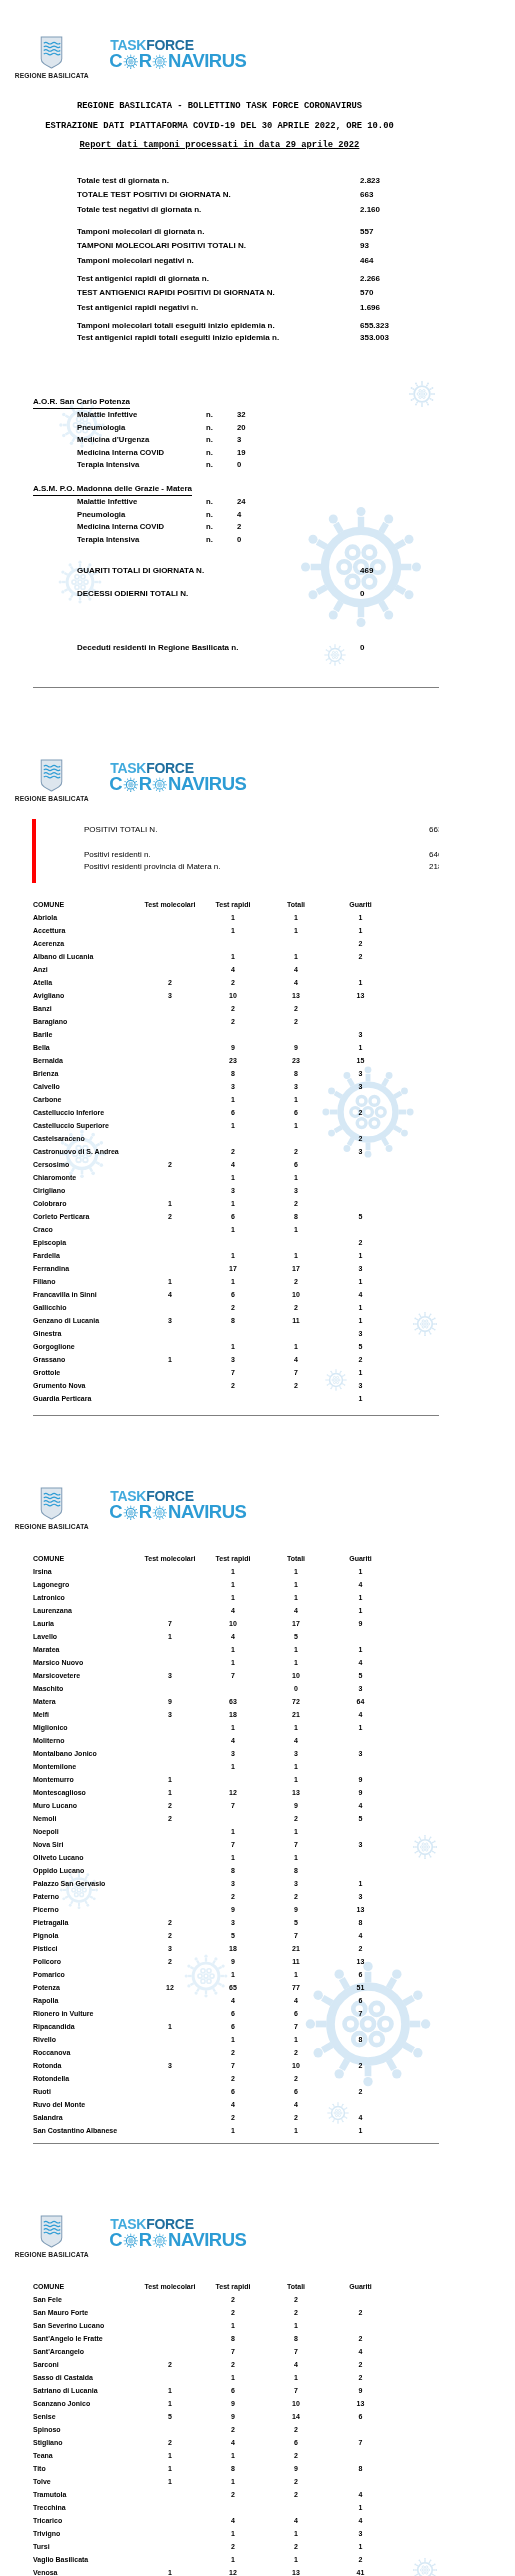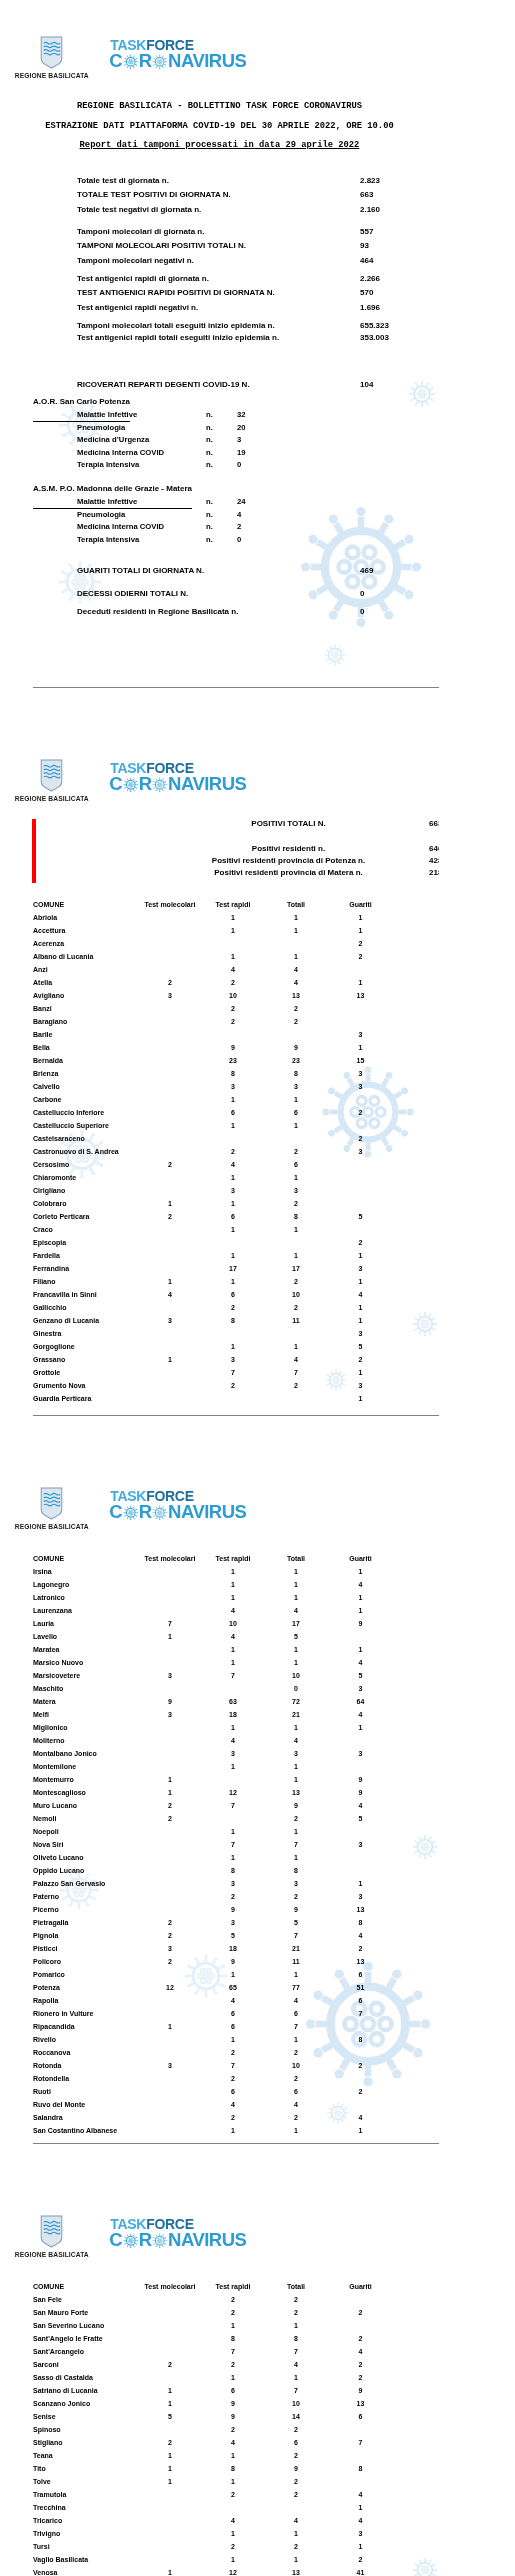--- a/index.html
+++ b/index.html
@@ -21,23 +21,23 @@
   .title.u span{text-decoration:underline;margin-top:13px;}
   
   .grp{position:absolute;left:33px;width:453px;font-size:8px;font-weight:700;}
   .srow{position:relative;height:14.4px;margin-left:44px;}
   .rows24 .srow{height:12.4px;}
   .grp .col-v{position:absolute;left:283px;top:0;}
   .hosp .srow{height:12.6px;font-size:7.7px;}
   .hosp .col-n{position:absolute;left:129px;top:0;}
   .hosp .col-v{position:absolute;left:160px;top:0;}
   .hhead{position:absolute;left:33px;font-size:8px;font-weight:700;}
-  .hhead span{border-bottom:1px solid #000;padding-bottom:15px;margin-top:8px;}
+  .hhead span{border-bottom:1px solid #000;padding-bottom:2px;margin-top:8px;}
   
-  .posblock{position:absolute;left:40px;top:91px;width:453px;font-size:8px;font-weight:700;text-align:center;}
+  .posblock{position:absolute;left:40px;top:97px;width:453px;font-size:8px;font-weight:400;}
   .posblock .col-v{position:absolute;left:345px;top:0;}
   .redbar{position:absolute;left:32px;top:91px;width:3.6px;height:64px;background:#ff0000;}
   .posgap{height:10.3px;}
   .posblock .srow{height:12.4px;}
   .posblock .srow.big{height:14.4px;}
   
   .ctable{position:absolute;left:33px;border-collapse:collapse;table-layout:fixed;width:361px;font-size:7px;font-weight:700;}
   .ctable th{font-size:7px;font-weight:700;text-align:center;height:13.4px;padding:0;}
   .ctable th:first-child{text-align:left;}
   .ctable td{height:13px;padding:0;text-align:center;font-weight:700;}
@@ -157,23 +157,20 @@
     </div>
   <div class="grp" style="top:274px">
       <div class="srow"><span class="col-l">Test antigenici rapidi di giornata  n.</span><span class="col-v">2.266</span></div>
       <div class="srow"><span class="col-l">TEST ANTIGENICI RAPIDI POSITIVI DI GIORNATA N.</span><span class="col-v">570</span></div>
       <div class="srow"><span class="col-l">Test antigenici rapidi negativi n.</span><span class="col-v">1.696</span></div>
     </div>
   <div class="grp rows24" style="top:321px">
       <div class="srow"><span class="col-l">Tamponi molecolari totali eseguiti inizio epidemia n.</span><span class="col-v">655.323</span></div>
       <div class="srow"><span class="col-l">Test antigenici rapidi totali eseguiti inizio epidemia n.</span><span class="col-v">353.003</span></div>
     </div>
-  <div class="grp" style="top:380px">
-      <div class="srow"><span class="col-l">RICOVERATI REPARTI DEGENTI COVID-19 N.</span><span class="col-v">104</span></div>
-    </div>
 
   <div class="hhead" style="top:397px"><span>A.O.R. San Carlo Potenza</span></div>
   <div class="grp hosp" style="top:410px">
       <div class="srow"><span class="col-l">Malattie Infettive</span><span class="col-n">n.</span><span class="col-v">32</span></div>
       <div class="srow"><span class="col-l">Pneumologia</span><span class="col-n">n.</span><span class="col-v">20</span></div>
       <div class="srow"><span class="col-l">Medicina d’Urgenza</span><span class="col-n">n.</span><span class="col-v">3</span></div>
       <div class="srow"><span class="col-l">Medicina Interna COVID</span><span class="col-n">n.</span><span class="col-v">19</span></div>
       <div class="srow"><span class="col-l">Terapia Intensiva</span><span class="col-n">n.</span><span class="col-v">0</span></div>
     </div>
 
@@ -184,21 +181,21 @@
       <div class="srow"><span class="col-l">Medicina Interna COVID</span><span class="col-n">n.</span><span class="col-v">2</span></div>
       <div class="srow"><span class="col-l">Terapia Intensiva</span><span class="col-n">n.</span><span class="col-v">0</span></div>
     </div>
 
   <div class="grp" style="top:566px">
       <div class="srow"><span class="col-l">GUARITI TOTALI DI GIORNATA N.</span><span class="col-v">469</span></div>
     </div>
   <div class="grp" style="top:589px">
       <div class="srow"><span class="col-l">DECESSI ODIERNI TOTALI N.</span><span class="col-v">0</span></div>
     </div>
-  <div class="grp" style="top:607px">
+  <div class="grp" style="top:643px">
       <div class="srow"><span class="col-l">Deceduti residenti in Regione Basilicata n.</span><span class="col-v">0</span></div>
     </div>
 
   <div class="pfoot"><span>Pag.</span> <b>1</b> <span>di</span> <b>5</b></div>
 </div>
 
 <div class="page">
   <svg class="wm" style="left:368px;top:384px;width:98px;height:98px" viewBox="0 0 190 190" width="98" height="98">
       <use href="#virus"></use>
     </svg>
@@ -230,21 +227,20 @@
         <span>NAVIRUS</span>
       </div>
   </div>
 
   <div class="redbar"></div>
   <div class="posblock">
     <div class="srow big"><span>POSITIVI TOTALI N.</span><span class="col-v">663</span></div>
     <div class="posgap"></div>
     <div>
         <div class="srow"><span class="col-l">Positivi residenti n.</span><span class="col-v">646</span></div>
-        <div class="srow"><span class="col-l">Positivi residenti provincia di Potenza n.</span><span class="col-v">428</span></div>
         <div class="srow"><span class="col-l">Positivi residenti provincia di Matera n.</span><span class="col-v">218</span></div>
       </div>
   </div>
 
   <table class="ctable" style="top:170px">
     <colgroup>
         <col style="width:106px">
         <col style="width:62px">
         <col style="width:64px">
         <col style="width:62px">

